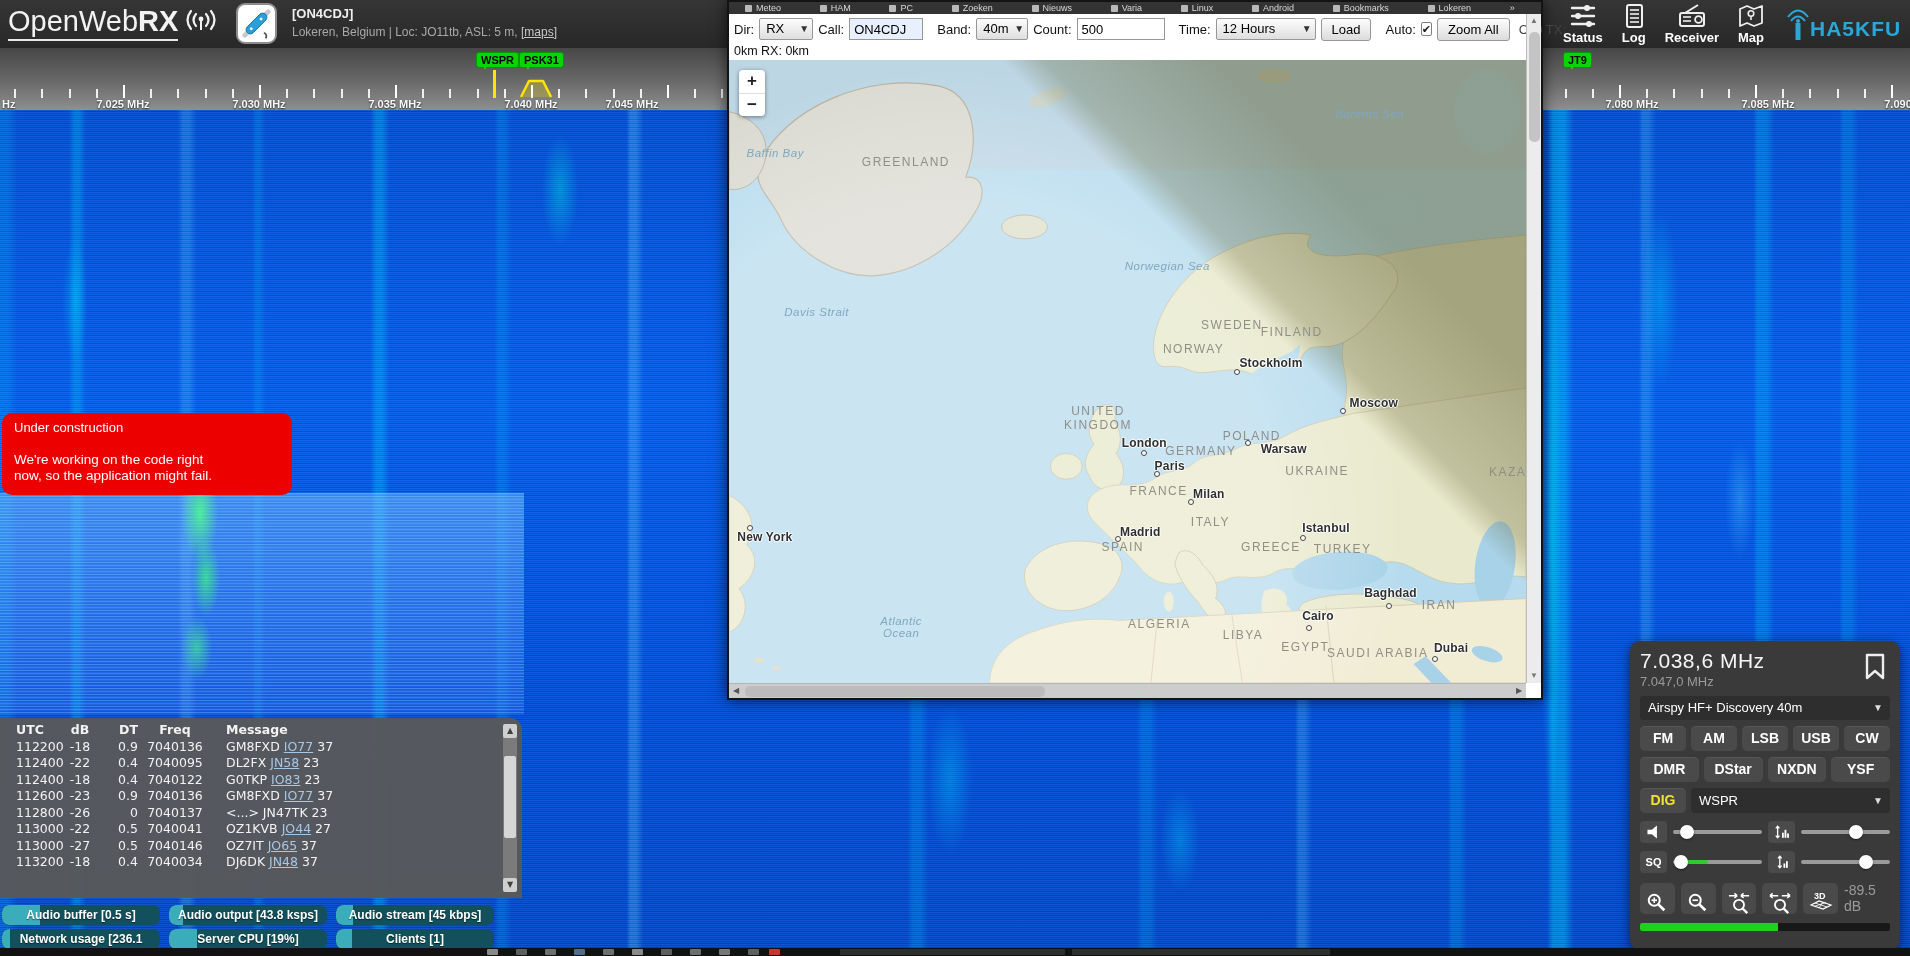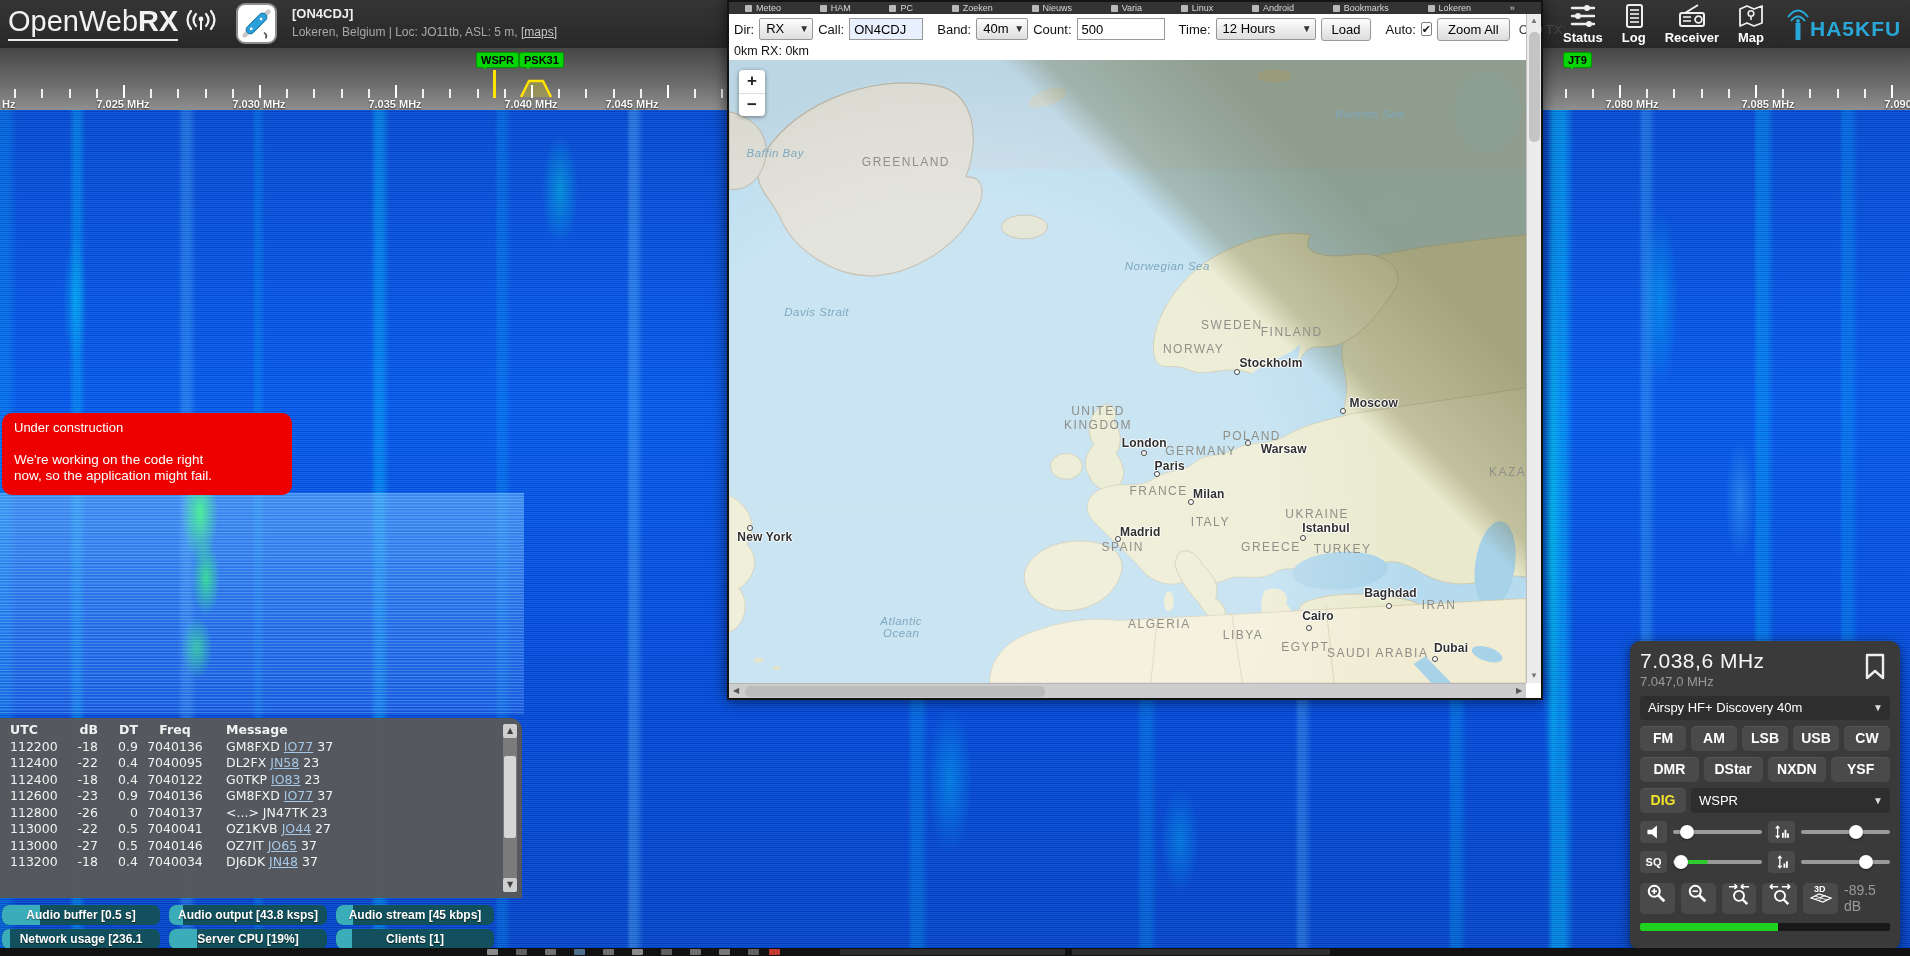--- a/index.html
+++ b/index.html
@@ -116,22 +116,22 @@
   #banner{position:absolute;left:2px;top:413px;width:290px;z-index:3;background:var(--banner_red,#ec0000);
     border-radius:10px;color:#fff;padding:7px 12px 10px}
   #banner .btitle{font-size:13px;font-weight:normal;margin-bottom:17px}
   #banner .bline{font-size:13.5px;line-height:1.22}
 
   
   #spots{position:absolute;left:0;top:718px;width:522px;height:180px;z-index:4;background:rgba(88,88,88,.96);
     border-top-right-radius:12px;color:#f2f2f2;font-size:12.5px;font-family:"DejaVu Sans","Liberation Sans",sans-serif}
   .shead,.srow2{display:flex;height:16.5px;line-height:16.5px;align-items:center}
   .shead{font-weight:bold;margin-top:4px}
-  .c-utc{width:62px;padding-left:10px}
-  .c-db{width:36px;text-align:right}
+  .c-utc{width:62px;padding-left:16px}
+  .c-db{width:36px;text-align:center}
   .c-dt{width:40px;text-align:right}
   .c-freq{width:74px;text-align:center}
   .c-msg{flex:1;padding-left:14px;white-space:nowrap;overflow:hidden}
   .loclink{color:var(--link_blue,#a6c8e6);text-decoration:underline;cursor:pointer}
   #sscroll{position:absolute;right:5px;top:6px;bottom:6px;width:14px;background:#7b7b7b;border-radius:3px}
   #sscroll .sarrow{position:absolute;left:0;width:14px;height:14px;background:#cfcfcf;color:#3f3f3f;font-size:8px;line-height:14px;text-align:center;border-radius:2px}
   #sscroll .up{top:0}#sscroll .down{bottom:0}
   #sscroll .sthumb{position:absolute;left:1px;width:12px;top:32px;height:82px;background:#d6d6d6;border-radius:2px}
 
   
@@ -153,21 +153,21 @@
   .mbtn{flex:1;height:25px;background:#4a4a4a;border-radius:5px;text-align:center;line-height:25px;font-weight:bold;font-size:14px;color:#fff;cursor:pointer;box-shadow:inset 0 1px 0 rgba(255,255,255,.07)}
   .mbtn.dig{color:var(--dig_yellow,#f2e32a);flex:0 0 46px}
   .digsel{flex:1;margin-top:0;height:25px;line-height:25px}
   .srowx{display:flex;align-items:center;gap:6px;margin-top:8px;height:22px}
   .sbtn{flex:0 0 27px;height:22px;background:#4a4a4a;border-radius:4px;display:flex;align-items:center;justify-content:center;font-size:11px;font-weight:bold;cursor:pointer}
   .slider{flex:1;position:relative;height:22px;cursor:pointer}
   .slider::before{content:'';position:absolute;left:0;right:0;top:9px;height:4px;background:#9a9a9a;border-radius:2px}
   .slider .knob{position:absolute;top:4px;width:14px;height:14px;background:#fff;border-radius:50%;transform:translateX(-50%);box-shadow:0 1px 2px rgba(0,0,0,.5)}
   .slider .gfill{position:absolute;top:9px;height:4px;background:#2ecc2e;border-radius:2px}
   .zrow{display:flex;gap:6px;margin-top:9px;align-items:center}
-  .zbtn{width:40px;height:31px;background:#4a4a4a;border-radius:5px;display:flex;align-items:flex-start;justify-content:center;cursor:pointer}
+  .zbtn{width:40px;height:31px;background:#4a4a4a;border-radius:5px;display:flex;align-items:flex-end;justify-content:center;cursor:pointer}
   .smeter{margin-left:auto;color:#9a9a9a;font-size:14px}
   #greenbar{margin-top:9px;height:8px;border-radius:2px;background:#181818;overflow:hidden;position:relative}
   #greenbar .glevel{position:absolute;left:0;top:0;bottom:0;background:var(--meter_green,#1fd11f)}
 
   
   #taskbar{position:absolute;left:0;top:948px;width:1910px;height:8px;background:#121212;z-index:6}
   .tblock{position:absolute;top:1px;height:6px;border-radius:1px}
 </style>
 </head>
 <body>
@@ -482,21 +482,21 @@
         <div class="mlabel city" style="left: 80.9%; top: 55%;">Moscow</div>
         <div class="citydot" style="left: calc(80.9% - 31px); top: calc(55% + 8px);"></div>
         <div class="mlabel country" style="left: 46.3%; top: 57.4%;">UNITED
 KINGDOM</div>
         <div class="mlabel city" style="left: 52.1%; top: 61.4%;">London</div>
         <div class="citydot" style="left: calc(52.1% + 0px); top: calc(61.4% + 10px);"></div>
         <div class="mlabel country" style="left: 65.6%; top: 60.4%;">POLAND</div>
         <div class="mlabel city" style="left: 69.6%; top: 62.5%;">Warsaw</div>
         <div class="citydot" style="left: calc(69.6% - 36px); top: calc(62.5% - 6px);"></div>
         <div class="mlabel country" style="left: 59.2%; top: 62.7%;">GERMANY</div>
-        <div class="mlabel country" style="left: 73.8%; top: 66%; margin-top: 43px;">UKRAINE</div>
+        <div class="mlabel country" style="left: 73.8%; top: 66%;">UKRAINE</div>
         <div class="mlabel city" style="left: 55.3%; top: 65.2%;">Paris</div>
         <div class="citydot" style="left: calc(55.3% - 13px); top: calc(65.2% + 8px);"></div>
         <div class="mlabel country" style="left: 53.9%; top: 69.2%;">FRANCE</div>
         <div class="mlabel city" style="left: 60.2%; top: 69.7%;">Milan</div>
         <div class="citydot" style="left: calc(60.2% - 18px); top: calc(69.7% + 8px);"></div>
         <div class="mlabel country" style="left: 97.7%; top: 66.2%;">KAZA</div>
         <div class="mlabel city" style="left: 51.6%; top: 75.8%;">Madrid</div>
         <div class="citydot" style="left: calc(51.6% - 22px); top: calc(75.8% + 7px);"></div>
         <div class="mlabel country" style="left: 49.4%; top: 78.1%;">SPAIN</div>
         <div class="mlabel country" style="left: 60.4%; top: 74.2%;">ITALY</div>

